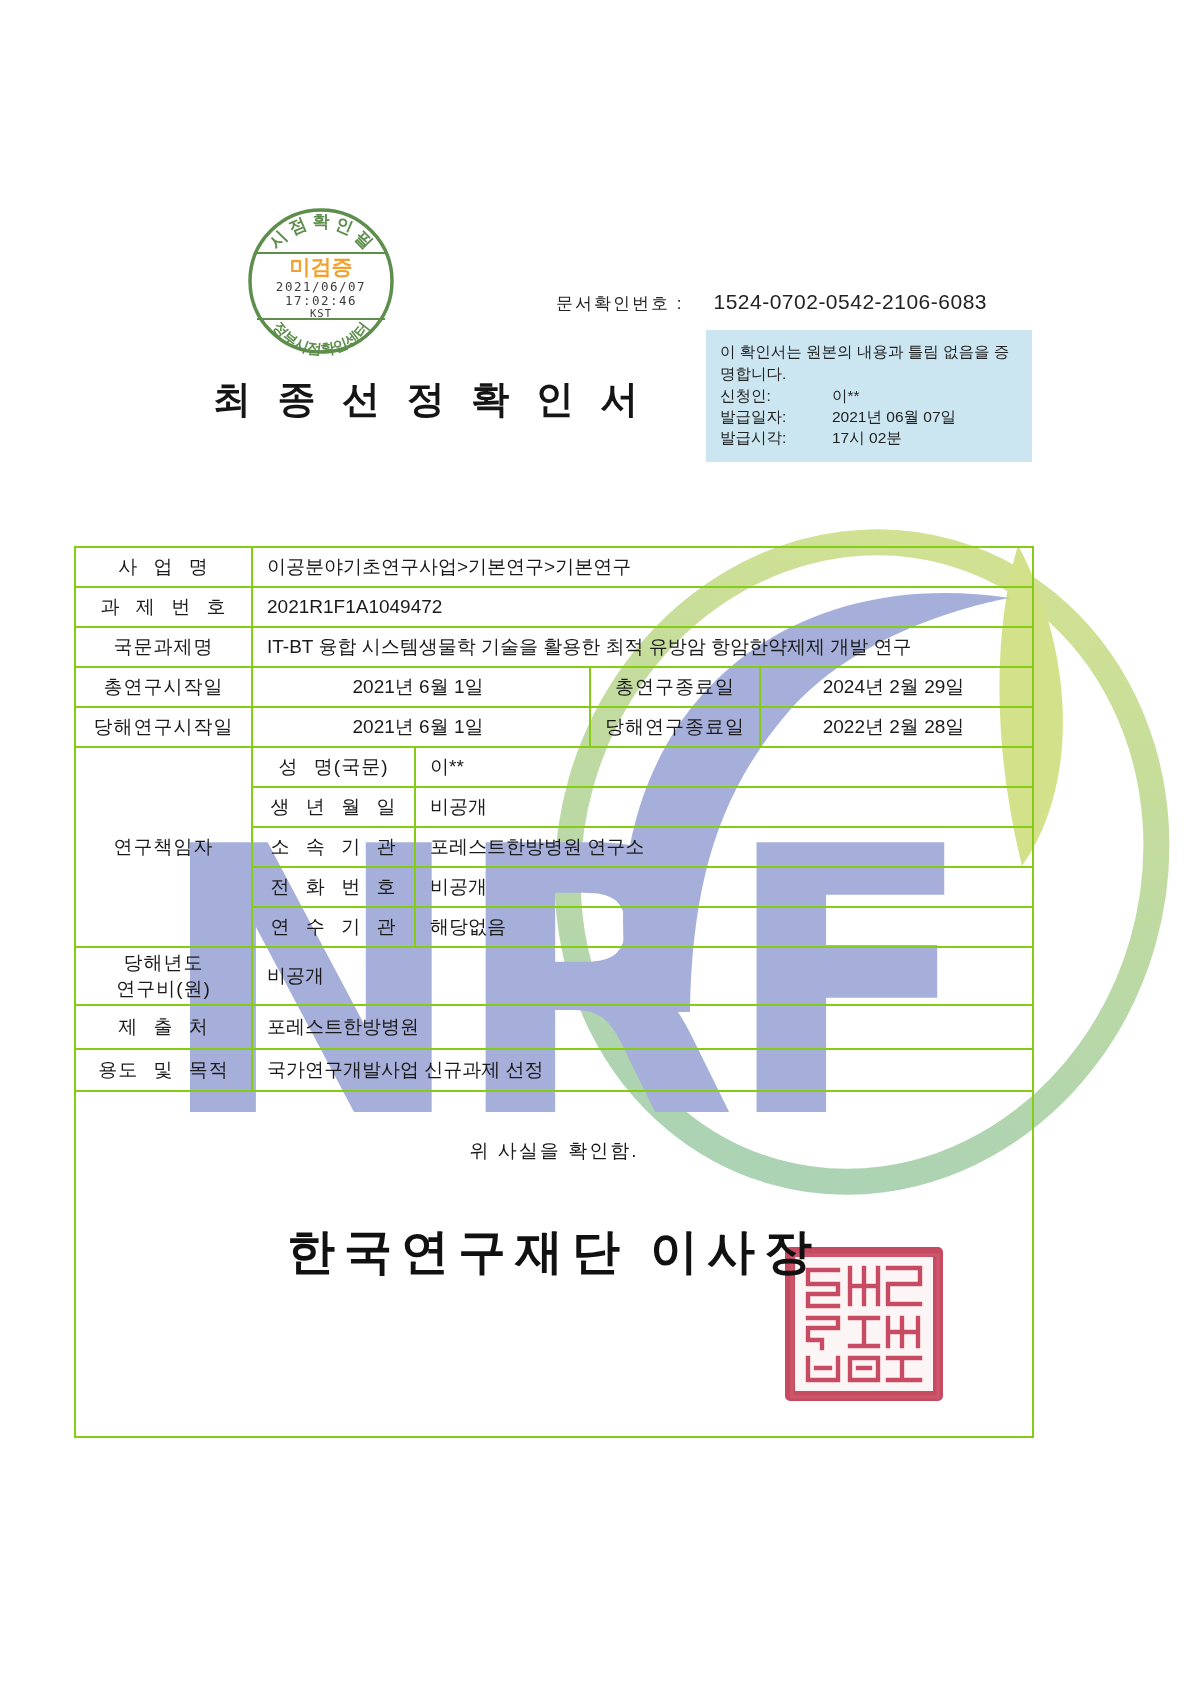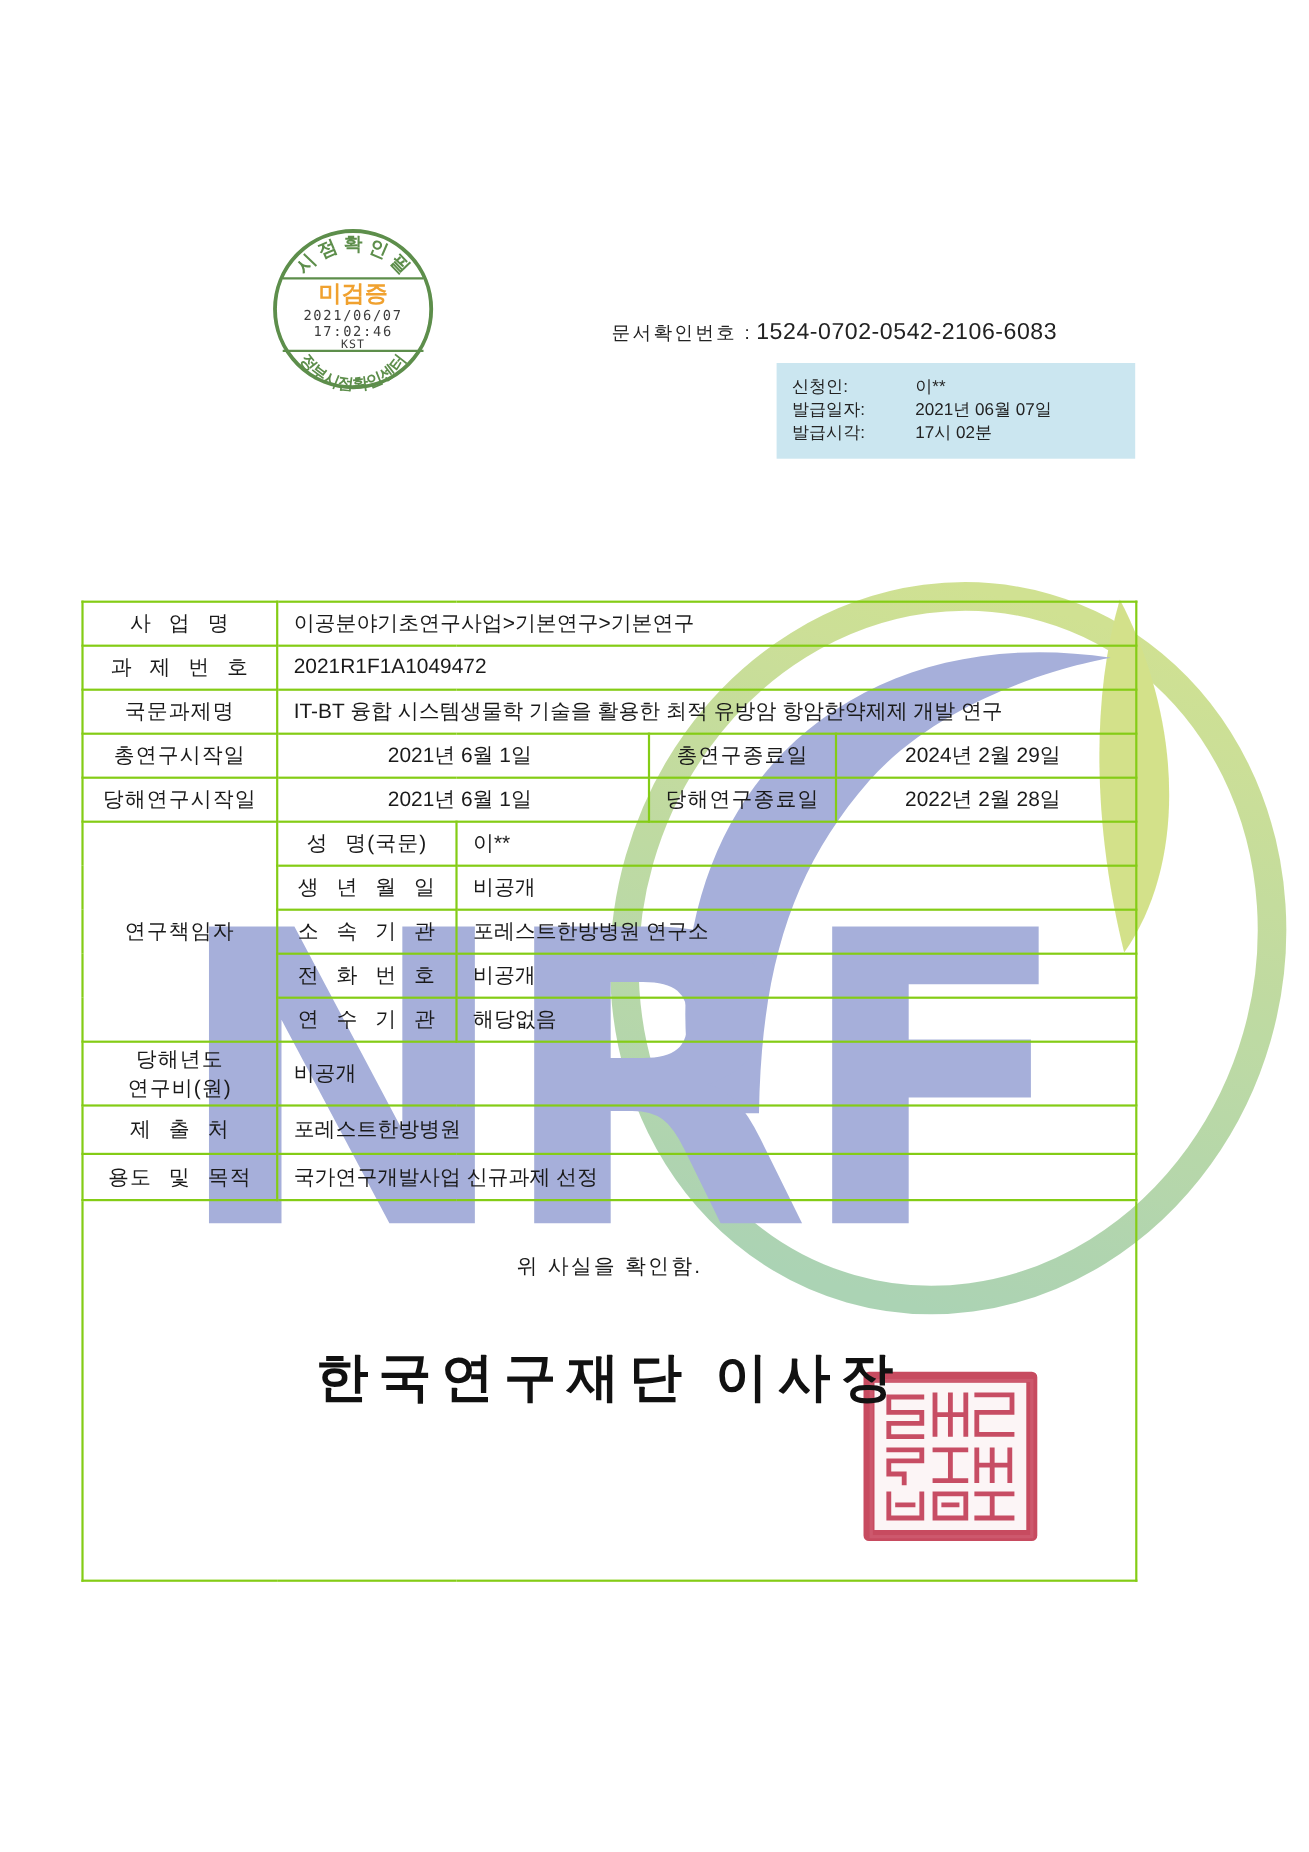--- a/index.html
+++ b/index.html
@@ -6,21 +6,21 @@
   .page{
     position:relative;width:1190px;height:1684px;margin:0 auto;
     background:#ffffff;font-family:"Liberation Sans",sans-serif;color:#1a1a1a;
     overflow:hidden;
   }
   
   .watermark{position:absolute;left:0;top:0;width:1190px;height:1684px;z-index:0;}
   
   .stamp{position:absolute;left:244px;top:206px;width:154px;height:150px;z-index:2;}
   
-  .docnum{position:absolute;left:556px;top:290px;z-index:2;display:flex;align-items:baseline;gap:4px;}
+  .docnum{position:absolute;left:556px;top:290px;z-index:2;display:flex;align-items:baseline;gap:30px;}
   .docnum .lab{font-size:17px;letter-spacing:2px;color:#222;}
   .docnum .num{font-size:21px;color:#222;letter-spacing:0.5px;}
   
   .certbox{
     position:absolute;left:706px;top:330px;width:326px;box-sizing:border-box;
     background:#cbe6f0;padding:11px 14px 13px 14px;z-index:2;font-size:15.5px;color:#222;
   }
   .certbox .statement{line-height:1.45;}
   .certbox .frow{display:flex;}
   .certbox .flab{width:112px;flex:none;}
@@ -89,34 +89,36 @@
       <textPath href="#stampBottomArc" startOffset="50%" text-anchor="middle">정부시점확인센터</textPath>
     </text>
   </svg>
 
   <div class="docnum">
     <span class="lab">문서확인번호 :</span>
     <span class="num">1524-0702-0542-2106-6083</span>
   </div>
 
   <div class="certbox">
+    <div class="statement">이 확인서는 원본의 내용과 틀림 없음을 증명합니다.</div>
     <div class="frow">
       <span class="flab">신청인:</span>
       <span class="fval">이**</span>
     </div>
     <div class="frow">
       <span class="flab">발급일자:</span>
       <span class="fval">2021년 06월 07일</span>
     </div>
     <div class="frow">
       <span class="flab">발급시각:</span>
       <span class="fval">17시 02분</span>
     </div>
   </div>
 
+  <div class="title">최 종 선 정 확 인 서</div>
 
   <table class="doc-table">
     <colgroup>
       <col style="width:177px">
         <col style="width:163px">
         <col style="width:175px">
       <col style="width:170px">
         <col style="width:273px">
     </colgroup>
     <tbody>

